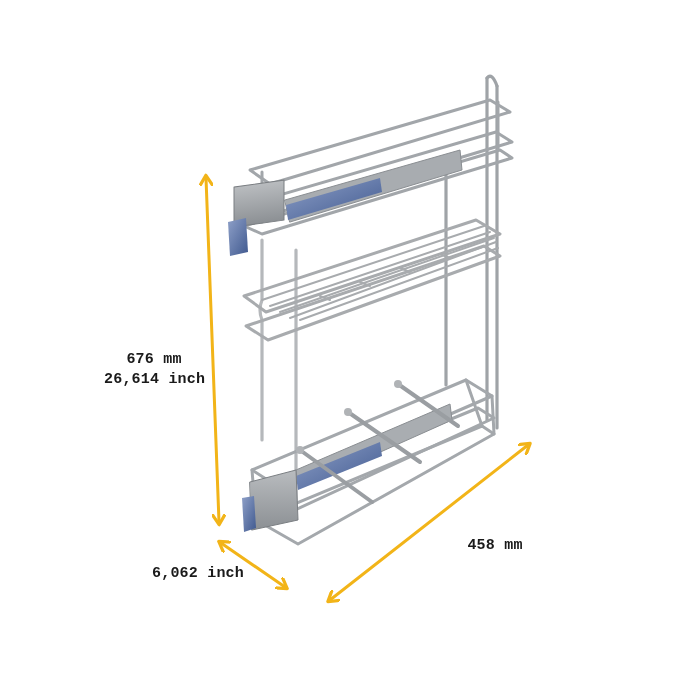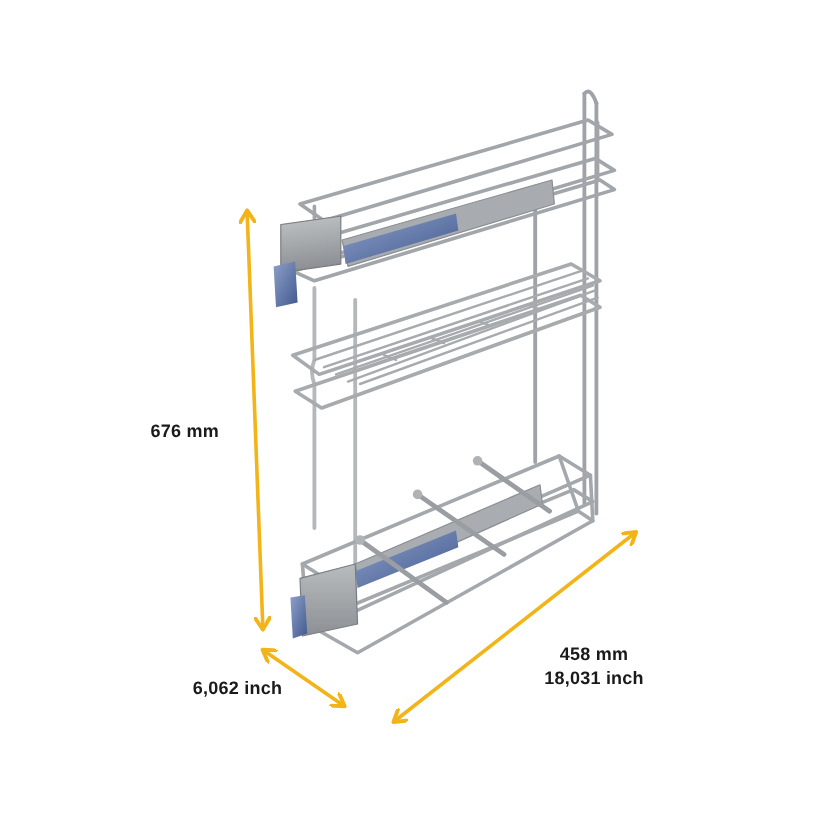--- a/index.html
+++ b/index.html
@@ -1,20 +1,20 @@
 <!DOCTYPE html>
 <html><head>
   <meta charset="utf-8">
   <style>
     html, body { margin: 0; padding: 0; background: #ffffff; }
     body { width: 700px; height: 700px; position: relative; overflow: hidden; }
     .canvas { position: absolute; left: 0; top: 0; width: 700px; height: 700px; }
     .dim-label {
       position: absolute;
-      font-family: Liberation Sans, sans-serif;
+      font-family: Liberation Mono, monospace;
       font-size: 15px;
       font-weight: 700;
       color: #1a1a1a;
       text-align: center;
       line-height: 20px;
       letter-spacing: 0.2px;
     }
     .dim-label span { display: block; white-space: nowrap; }
   </style>
 </head>
@@ -106,23 +106,23 @@
         <circle cx="300" cy="450" r="4" fill="#b0b3b6"></circle>
         <circle cx="348" cy="412" r="4" fill="#b0b3b6"></circle>
         <circle cx="398" cy="384" r="4" fill="#b0b3b6"></circle>
       </g>
     </g>
   </svg>
 
   
   <div class="dim-label" style="left:104px; top:350px; width:100px;">
     <span>676 mm</span>
+    <span>26,614 inch</span>
   </div>
 
   <div class="dim-label" style="left:440px; top:536px; width:110px;">
     <span>458 mm</span>
-    <span>18,031 inch</span>
   </div>
 
   <div class="dim-label" style="left:148px; top:564px; width:100px;">
     <span>6,062 inch</span>
   </div>
 </div>
 
 </body></html>

